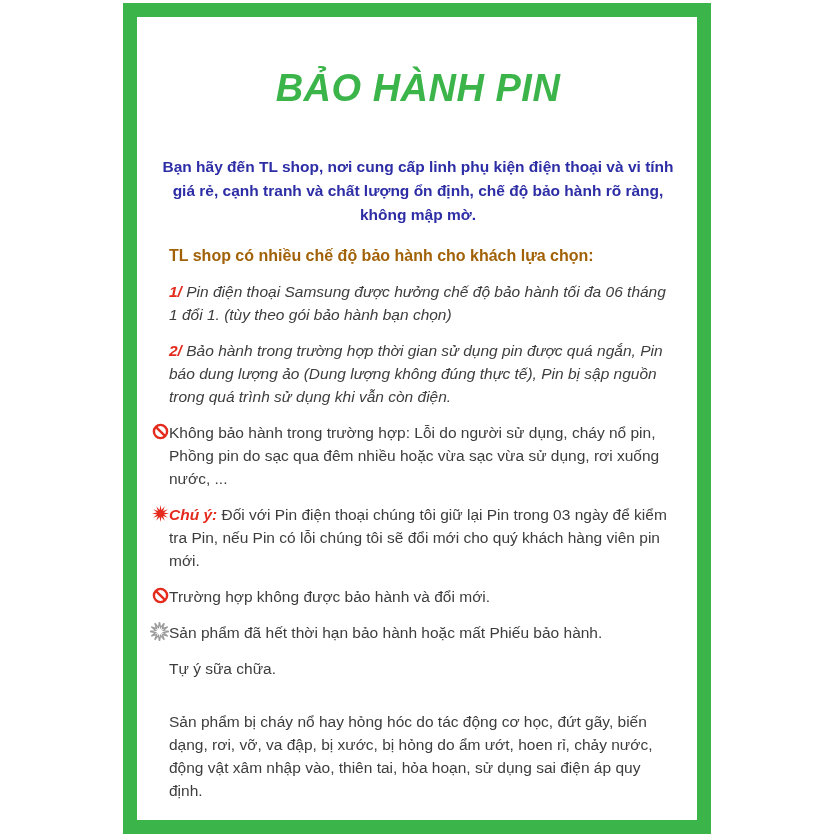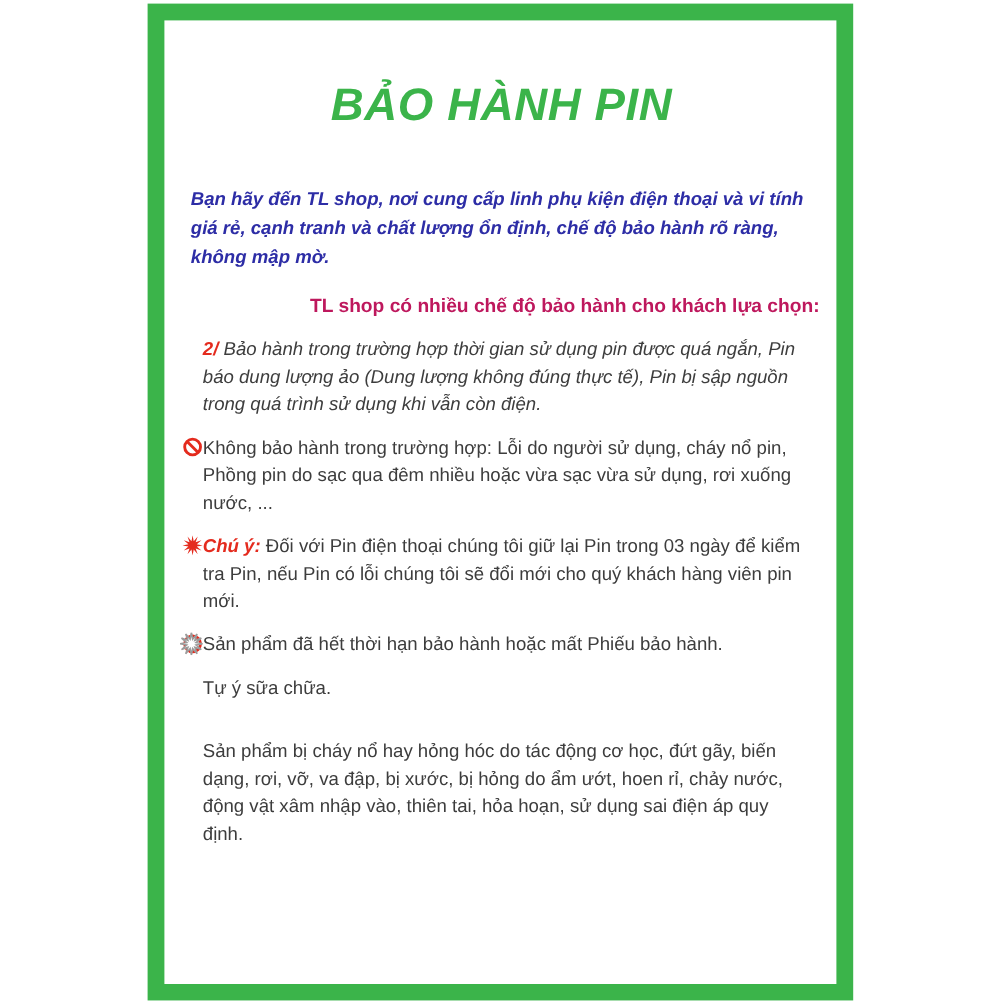--- a/index.html
+++ b/index.html
@@ -32,34 +32,32 @@
     text-align:center;
     color:var(--c-green);
     font-style:italic;
     font-weight:bold;
     font-size:38px;
     line-height:42px;
     letter-spacing:0.5px;
   }
   .intro{
     margin:46px 6px 0 6px;
-    text-align:left;
+    text-align:center;
     color:var(--c-blue);
     font-weight:bold;
-    font-style:italic;
     font-size:15.5px;
     line-height:24px;
   }
   .heading{
     margin:17px 0 0 16px;
-    color:#be185d;
+    color:#a16207;
     font-weight:bold;
     font-size:16px;
     line-height:23px;
-    text-align:right;
   }
   .para{
     position:relative;
     margin:13px 6px 0 16px;
     color:var(--c-text);
     font-size:15.5px;
     line-height:23px;
   }
   .para.italic{font-style:italic;}
   .marker{
@@ -93,41 +91,42 @@
 <div class="page">
   <div class="frame">
     <div class="content">
 
       <div class="title">BẢO HÀNH PIN</div>
 
       <div class="intro">Bạn hãy đến TL shop, nơi cung cấp linh phụ kiện điện thoại và vi tính giá rẻ, cạnh tranh và chất lượng ổn định, chế độ bảo hành rõ ràng, không mập mờ.</div>
 
       <div class="heading">TL shop có nhiều chế độ bảo hành cho khách lựa chọn:</div>
 
+      <div class="para italic"><span class="marker">1/</span><span> Pin điện thoại Samsung được hưởng chế độ bảo hành tối đa 06 tháng 1 đổi 1. (tùy theo gói bảo hành bạn chọn)</span></div>
 
       <div class="para italic"><span class="marker">2/</span><span> Bảo hành trong trường hợp thời gian sử dụng pin được quá ngắn, Pin báo dung lượng ảo (Dung lượng không đúng thực tế), Pin bị sập nguồn trong quá trình sử dụng khi vẫn còn điện.</span></div>
 
       <div class="para">
         <span class="hang-icon"><svg viewBox="0 0 17 17" width="17" height="17">
               <circle cx="8.5" cy="8.5" r="6.6" fill="#ffffff" stroke="#e42b1e" stroke-width="2.4"></circle>
               <line x1="4.1" y1="4.1" x2="12.9" y2="12.9" stroke="#e42b1e" stroke-width="2.4"></line>
             </svg></span><span>Không bảo hành trong trường hợp: Lỗi do người sử dụng, cháy nổ pin, Phồng pin do sạc qua đêm nhiều hoặc vừa sạc vừa sử dụng, rơi xuống nước, ...</span>
       </div>
 
       <div class="para">
         <span class="hang-icon"><svg viewBox="0 0 16 16" width="17" height="17">
               <polygon fill="#e42b1e" points="16,8 11.28,8.88 14.93,12 10.4,10.4 12,14.93 8.88,11.28 8,16 7.12,11.28 4,14.93 5.6,10.4 1.07,12 4.72,8.88 0,8 4.72,7.12 1.07,4 5.6,5.6 4,1.07 7.12,4.72 8,0 8.88,4.72 12,1.07 10.4,5.6 14.93,4 11.28,7.12"></polygon>
             </svg></span><span class="note-label">Chú ý:</span><span> Đối với Pin điện thoại chúng tôi giữ lại Pin trong 03 ngày để kiểm tra Pin, nếu Pin có lỗi chúng tôi sẽ đổi mới cho quý khách hàng viên pin mới.</span>
       </div>
 
       <div class="para">
         <span class="hang-icon"><svg viewBox="0 0 17 17" width="17" height="17">
               <circle cx="8.5" cy="8.5" r="6.6" fill="#ffffff" stroke="#e42b1e" stroke-width="2.4"></circle>
               <line x1="4.1" y1="4.1" x2="12.9" y2="12.9" stroke="#e42b1e" stroke-width="2.4"></line>
-            </svg></span>
+            </svg></span><span>Trường hợp không được bảo hành và đổi mới.</span>
       </div>
 
       <div class="para">
         <span class="hang-icon burst-big"><svg viewBox="0 0 16 16" width="19" height="19">
               <polygon fill="#ffffff" stroke="#9b9b9b" stroke-width="1.1" points="16,8 11.28,8.88 14.93,12 10.4,10.4 12,14.93 8.88,11.28 8,16 7.12,11.28 4,14.93 5.6,10.4 1.07,12 4.72,8.88 0,8 4.72,7.12 1.07,4 5.6,5.6 4,1.07 7.12,4.72 8,0 8.88,4.72 12,1.07 10.4,5.6 14.93,4 11.28,7.12"></polygon>
             </svg></span><span>Sản phẩm đã hết thời hạn bảo hành hoặc mất Phiếu bảo hành.</span>
       </div>
 
 
       <div class="para">

